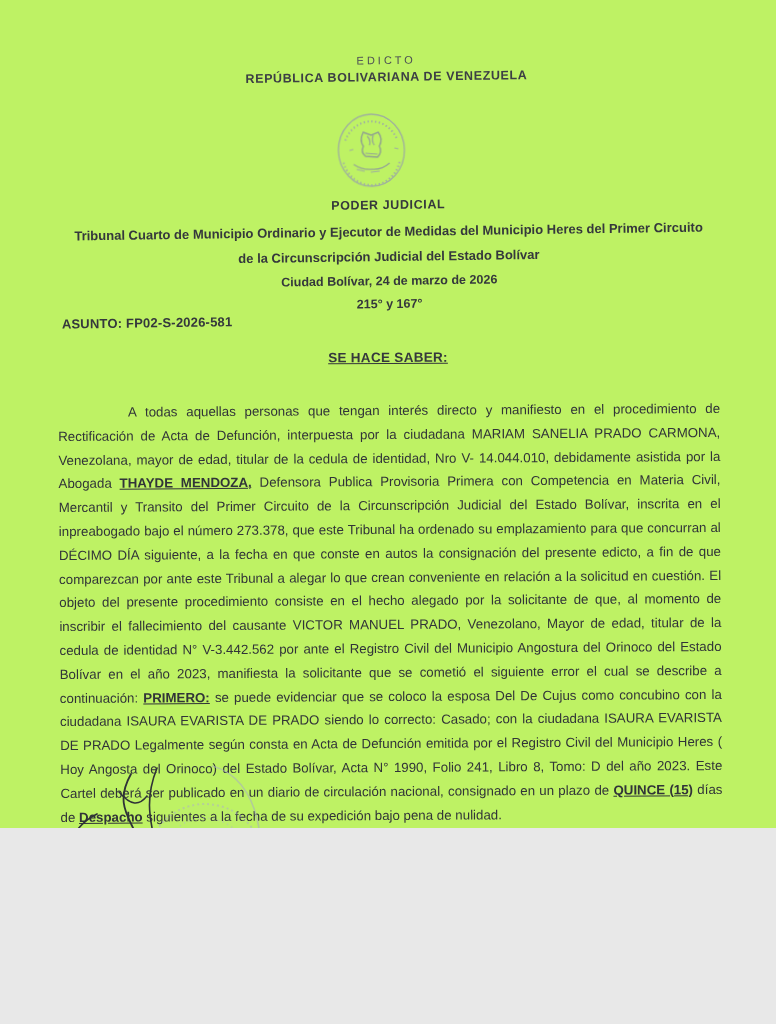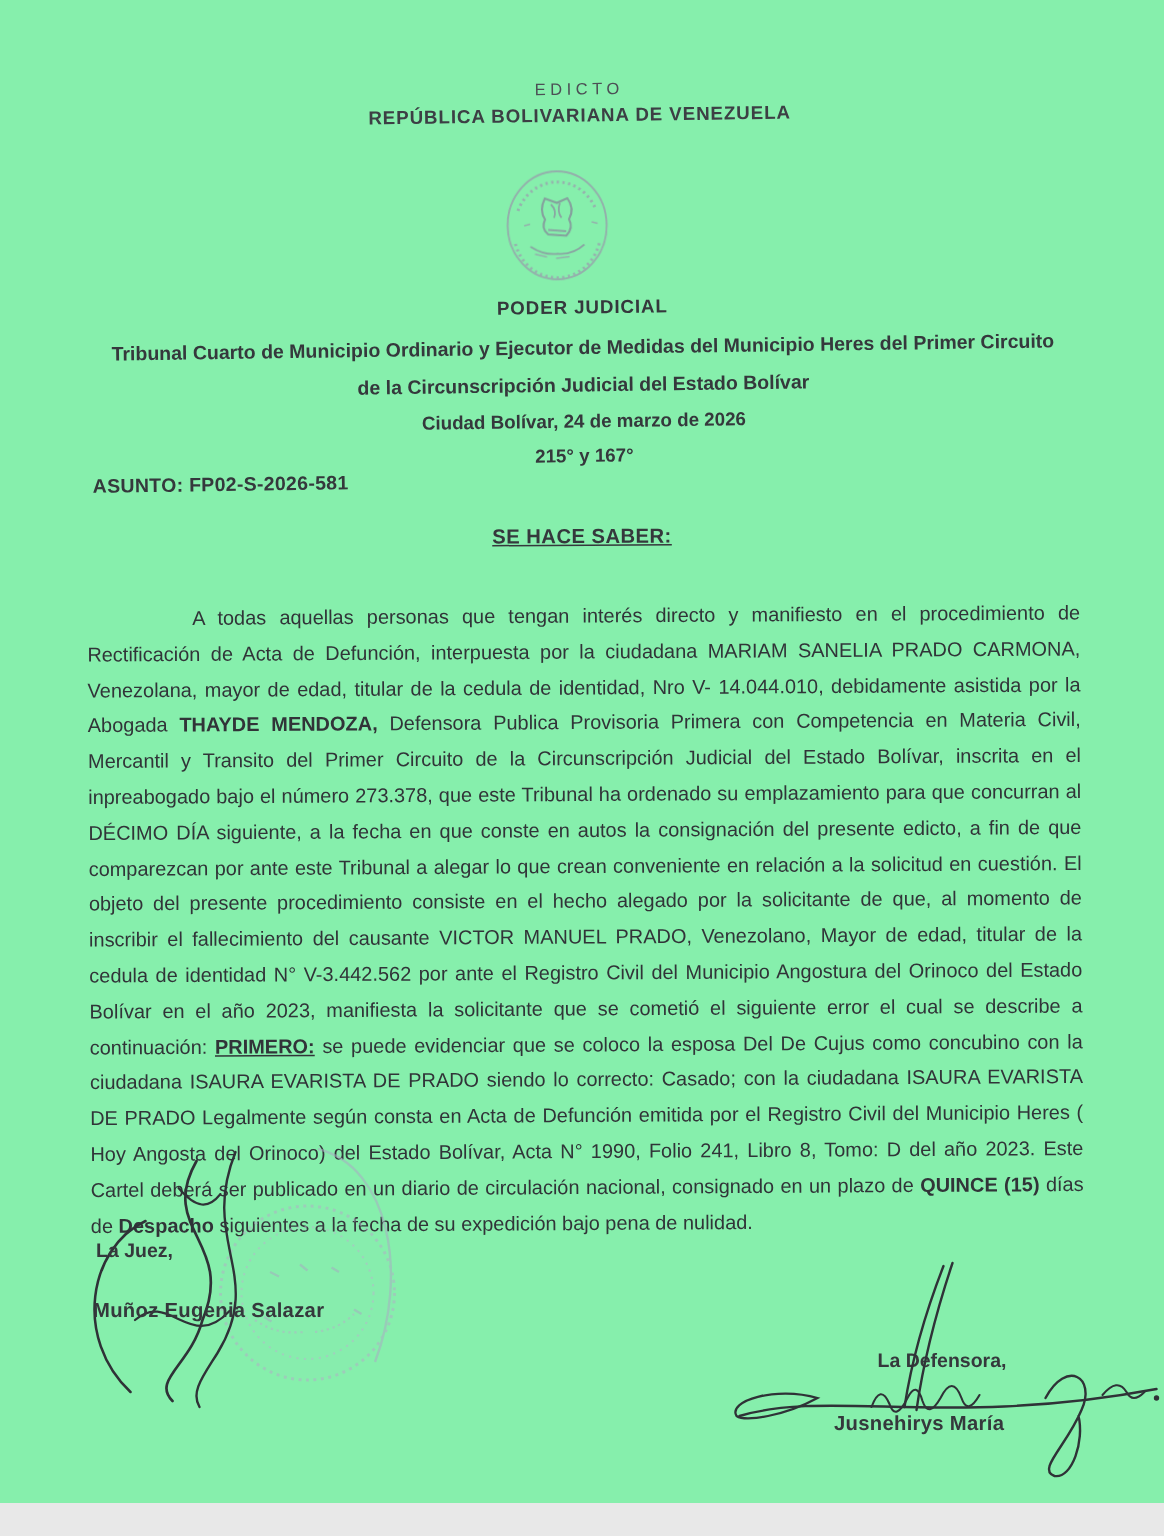--- a/index.html
+++ b/index.html
@@ -1,28 +1,28 @@
 <!DOCTYPE html>
 <html><head>
 <meta charset="utf-8">
 <style>
   html,body{margin:0;padding:0;background:#e8e8e8;}
   .page{
     position:relative;
-    width:776px;height:1002px;
+    width:776px;height:828px;
     margin:0 auto;
-    background:#86efac;
+    background:#bef264;
     font-family:"Liberation Sans", sans-serif;
     color:#35383c;
     overflow:hidden;
   }
   .scan{filter:blur(0.25px);}
   .abs{position:absolute;}
   .center{left:0;width:776px;text-align:center;}
-  .b{font-weight:bold;}
+  .b{font-weight:bold;text-decoration:underline;}
   .u{text-decoration:underline;}
 
   
   .header-block{position:absolute;left:0;top:0;width:776px;height:380px;
     transform:rotate(-0.8deg);transform-origin:50% 50%;}
   .edicto{top:54px;font-size:11px;letter-spacing:3px;color:#4c4f55;}
   .republic{top:70px;font-size:12.5px;font-weight:bold;letter-spacing:.6px;color:#3c3f44;}
   .poder{top:198px;font-size:12.5px;font-weight:600;letter-spacing:.6px;}
   .trib1{top:224px;font-size:13px;font-weight:bold;}
   .trib2{top:249px;font-size:13px;font-weight:bold;}

